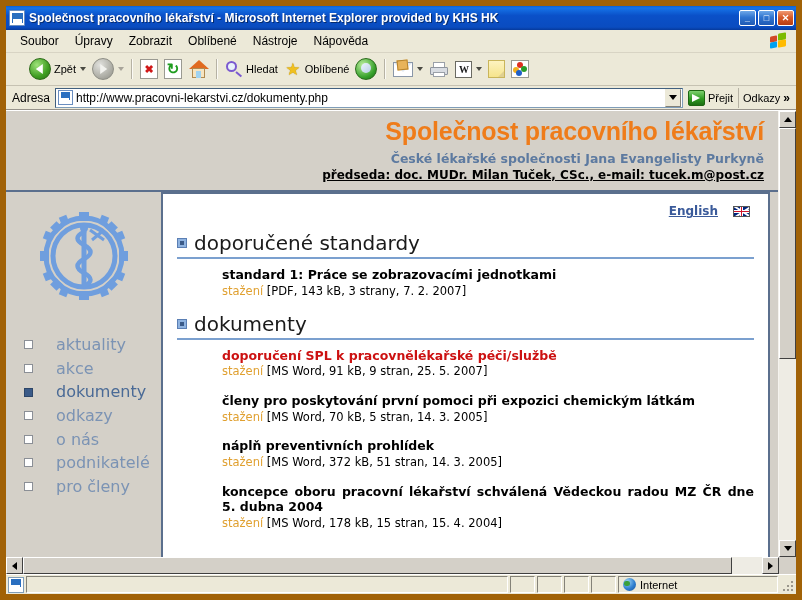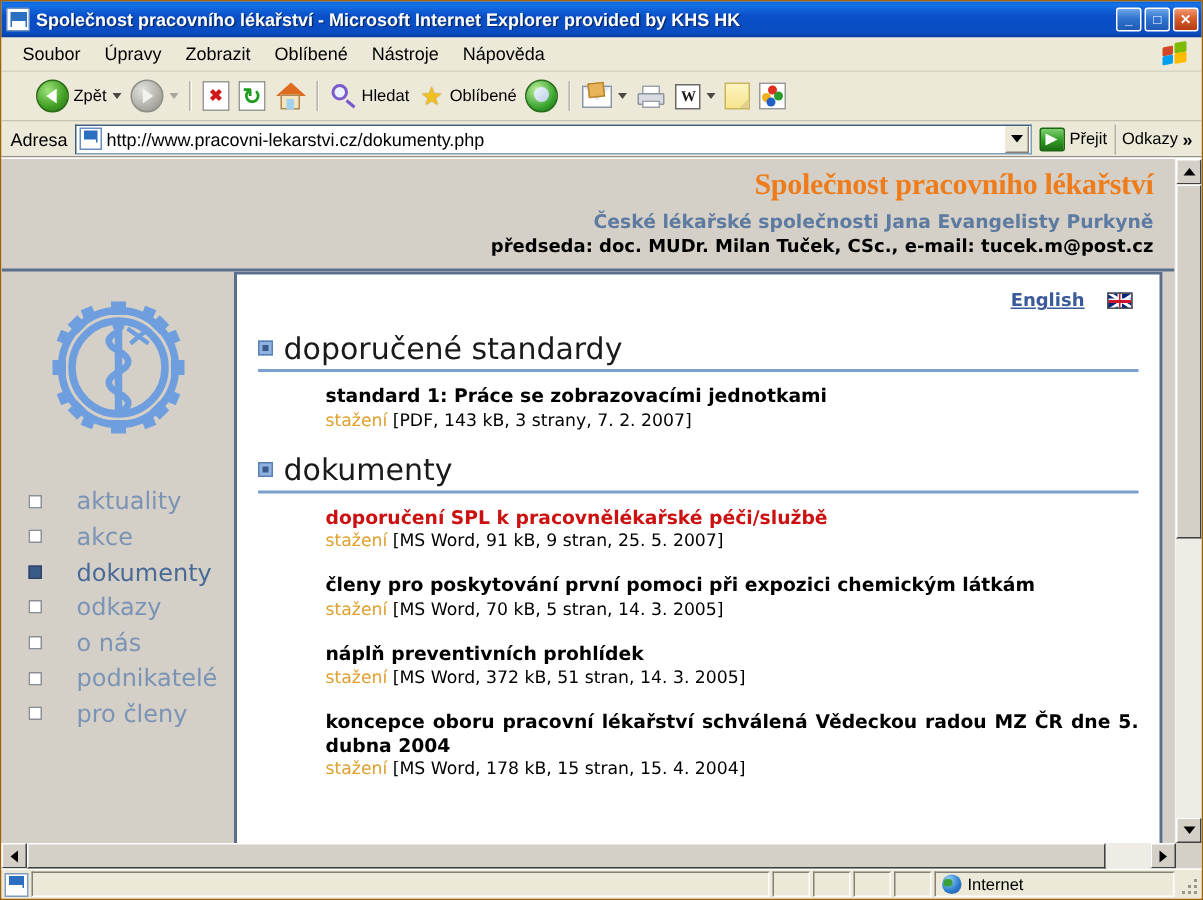--- a/index.html
+++ b/index.html
@@ -4,21 +4,21 @@
 <style>
   html,body{margin:0;padding:0;}
   body{
     width:802px;height:600px;overflow:hidden;
     font-family:"Liberation Sans", sans-serif;
     background:#d4d0c8;
     -webkit-font-smoothing:none;
   }
   .window{
     width:802px;height:600px;box-sizing:border-box;
-    border:1px solid #a16207;
+    border:6px solid #a16207;
     background:#ece9d8;
     display:flex;flex-direction:column;
   }
   
   .titlebar{
     height:24px;flex:0 0 24px;
     background:linear-gradient(180deg,#0a5fd4 0%,#1573e8 8%,#0a50c8 40%,#0a4cc0 88%,#063a9c 100%);
     display:flex;align-items:center;padding:0 2px 0 3px;box-sizing:border-box;
   }
   .title-icon{
@@ -176,30 +176,31 @@
   }
   .page{
     flex:1;position:relative;overflow:hidden;background:#d4d0c8;
   }
   .page-inner{
     position:absolute;left:0;top:0;width:100%;
   }
   
   .site-header{padding:6px 14px 4px 0;text-align:right;}
   .site-title{
-    font-size:20px;font-weight:bold;color:#ef7c1a;
-    font-family:Liberation Serif, serif;letter-spacing:-.2px;line-height:1.15;
+    font-size:25px;font-weight:bold;color:#ef7c1a;
+    font-family:Liberation Sans, sans-serif;letter-spacing:-.2px;line-height:1.15;
   }
   .site-sub{
     font-size:12.5px;color:#5d7aa0;font-weight:bold;margin-top:5px;line-height:1.2;
     font-family:"DejaVu Sans", sans-serif;
   }
   .site-chair{
     font-size:12px;color:#000;font-weight:bold;margin-top:2px;line-height:1.2;
     font-family:"DejaVu Sans", sans-serif;
+    text-decoration:underline;
   }
   .header-rule{height:2px;background:#5b6f8d;margin:4px 0 0 0;}
   
   .body-row{display:flex;align-items:flex-start;}
   .sidebar{
     width:155px;flex:0 0 155px;padding-top:10px;
   }
   .logo-wrap{display:flex;justify-content:center;padding:4px 0 30px 0;}
   .nav{padding-left:18px;}
   .nav-item{display:flex;align-items:center;gap:23px;margin-bottom:6px;}

